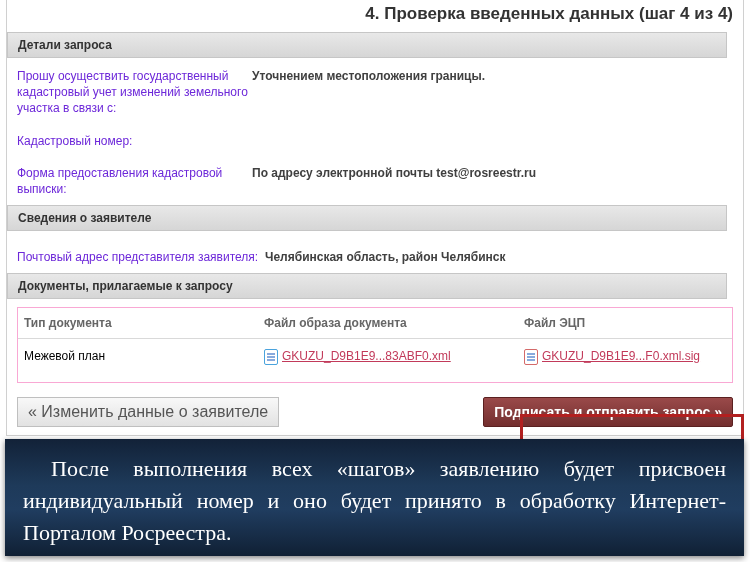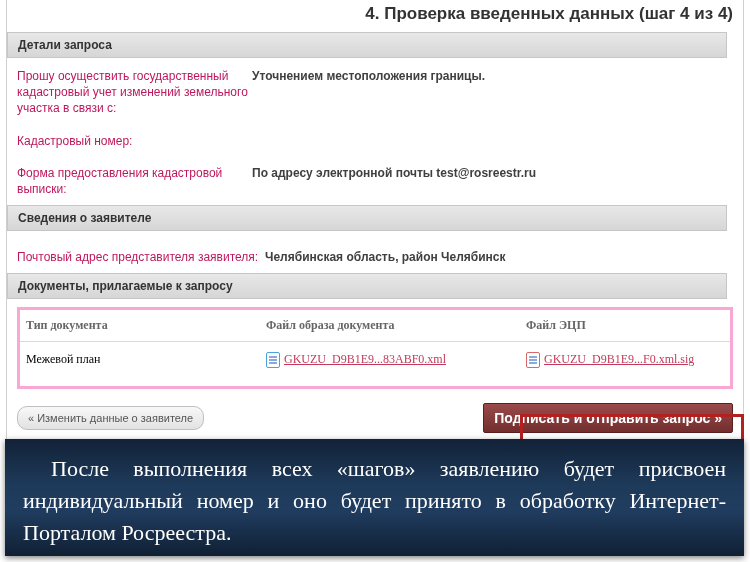--- a/index.html
+++ b/index.html
@@ -36,34 +36,33 @@
     color: #333;
     margin: 0 16px 2px 0;
   }
   .row {
     display: flex;
     padding: 8px 10px;
   }
   .row .label {
     width: 235px;
     flex-shrink: 0;
-    color: #be185d;
+    color: #6d28d9;
     line-height: 1.35;
   }
   .row .value {
     flex: 1;
     font-weight: bold;
     color: #404040;
     line-height: 1.35;
   }
   .docs-box {
     margin: 8px 10px 10px 10px;
-    border: 3px solid #f9a8d4;
+    border: 1px solid #f9a8d4;
     background: #fff;
-    font-family: Liberation Serif, serif;
   }
   .docs-head {
     display: flex;
     border-bottom: 1px solid #d9d9d9;
     padding: 8px 6px;
     color: #666;
     font-weight: bold;
     font-size: 12px;
   }
   .docs-row {
@@ -104,22 +103,22 @@
     display: flex;
     justify-content: space-between;
     align-items: center;
     padding: 4px 10px 2px 10px;
   }
   .btn-back {
     background: linear-gradient(#f8f8f8, #e2e2e2);
     border: 1px solid #bfbfbf;
     color: #555;
     padding: 5px 10px;
-    font-size: 11px;
-    border-radius: 10px;
+    font-size: 16px;
+    border-radius: 0;
     cursor: pointer;
   }
   .btn-submit {
     background: linear-gradient(#9a4a4a, #732e2e);
     border: 1px solid #5a2020;
     color: #fff;
     font-weight: bold;
     padding: 6px 10px;
     font-size: 14px;
     border-radius: 2px;

